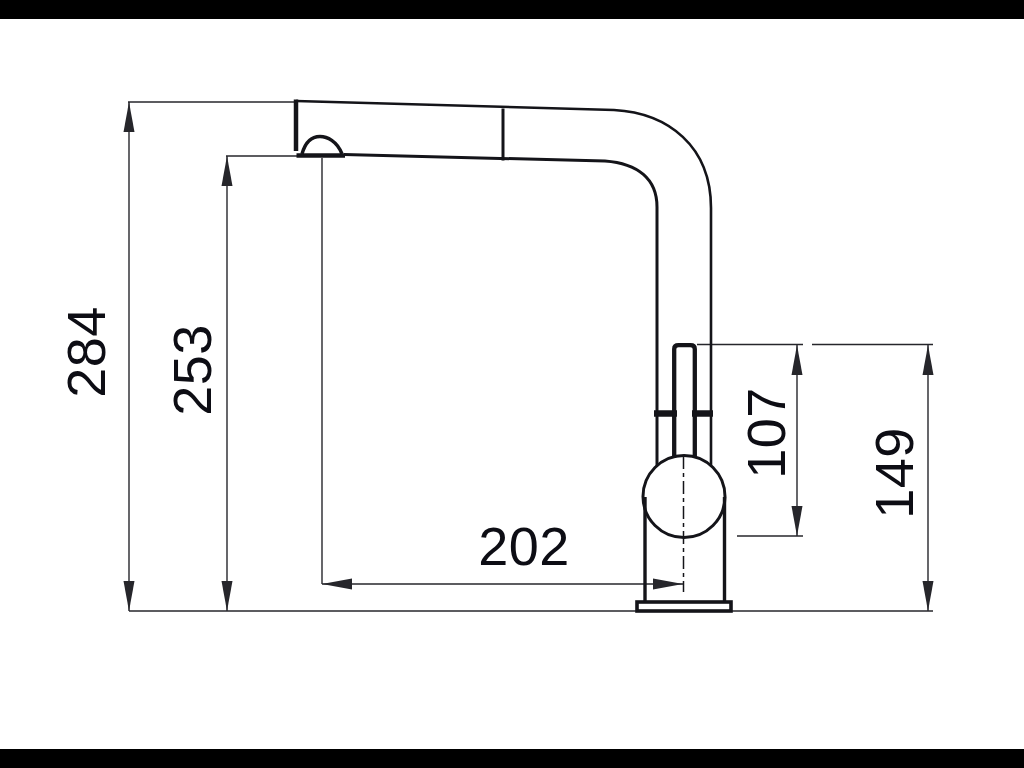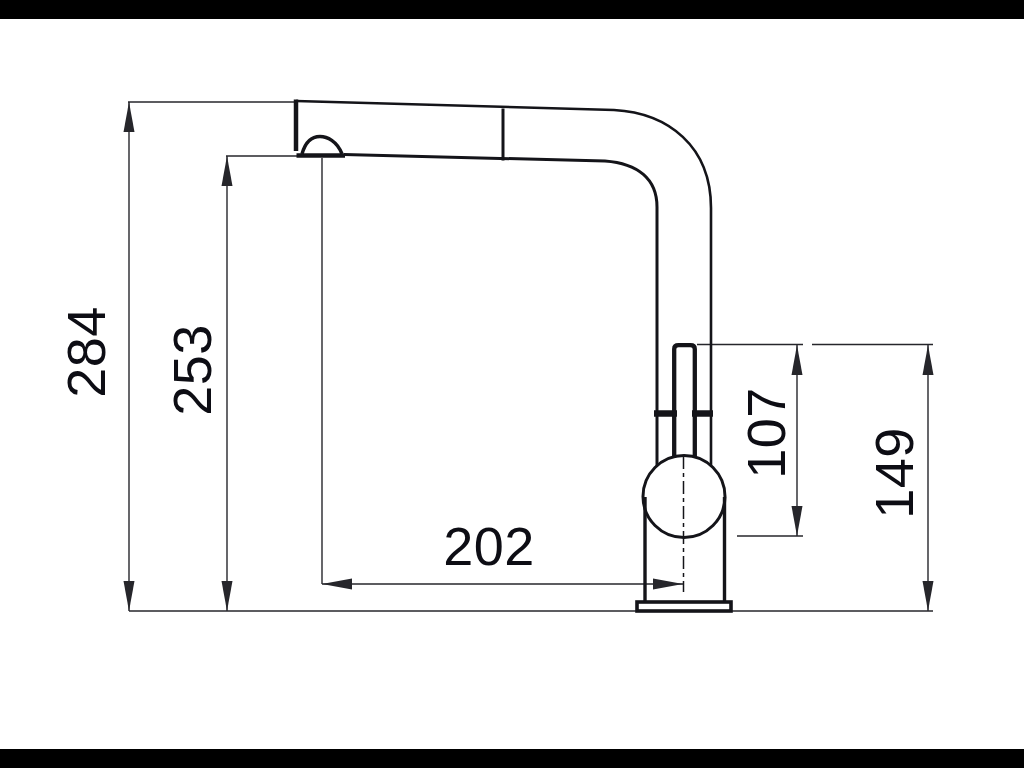--- a/index.html
+++ b/index.html
@@ -99,21 +99,21 @@
       <rect class="art w36 whitefill" x="637" y="602" width="94" height="9"></rect>
 
       <path class="cline" d="M683.5,456 L683.5,592"></path>
     </g>
   </svg>
 
   <div class="dim-label rot" style="left:86px;  top:352px;">284</div>
 
   <div class="dim-label rot" style="left:192px; top:370px;">253</div>
 
-  <div class="dim-label" style="left:489px; top:546px;">202</div>
+  <div class="dim-label" style="left:524px; top:546px;">202</div>
 
   <div class="dim-label rot" style="left:766px; top:433px;">107</div>
 
   <div class="dim-label rot" style="left:894px; top:473px;">149</div>
 
   <div class="letterbox top"></div>
   <div class="letterbox bottom"></div>
 </div>
 
 </body></html>

